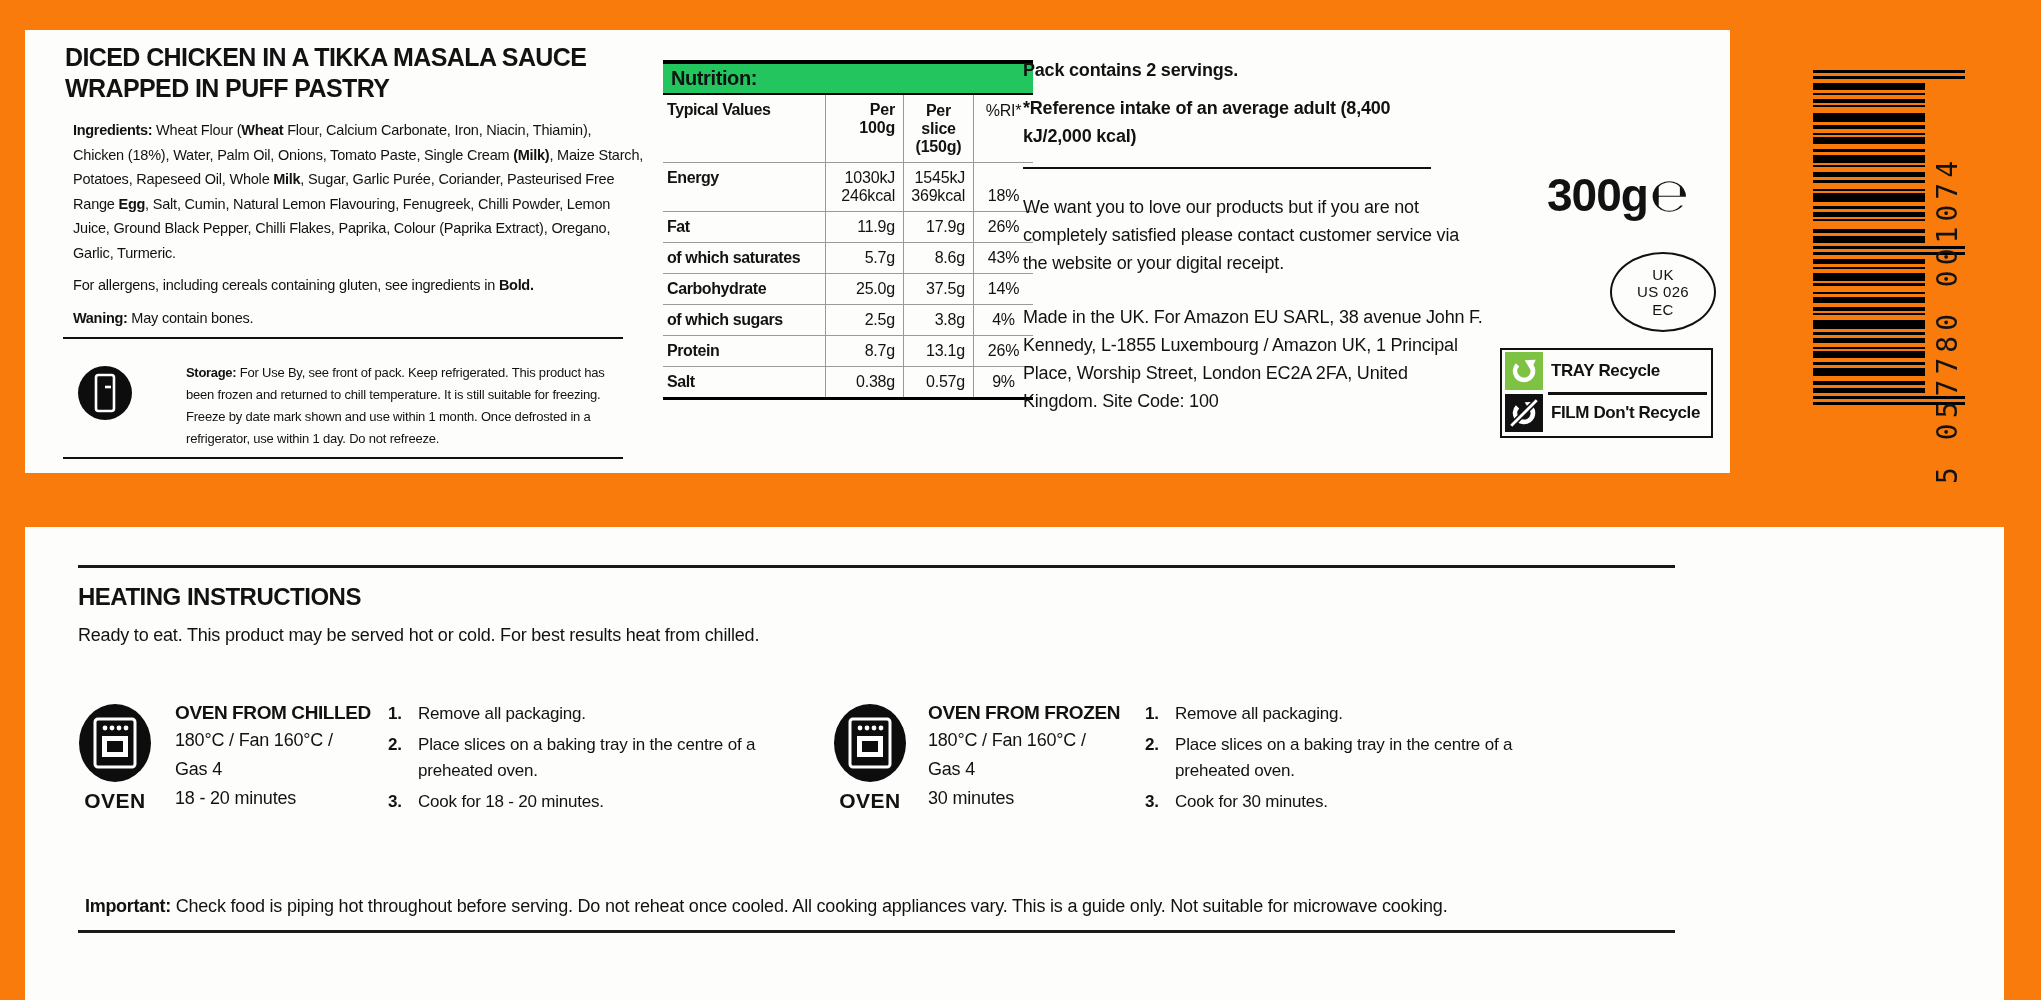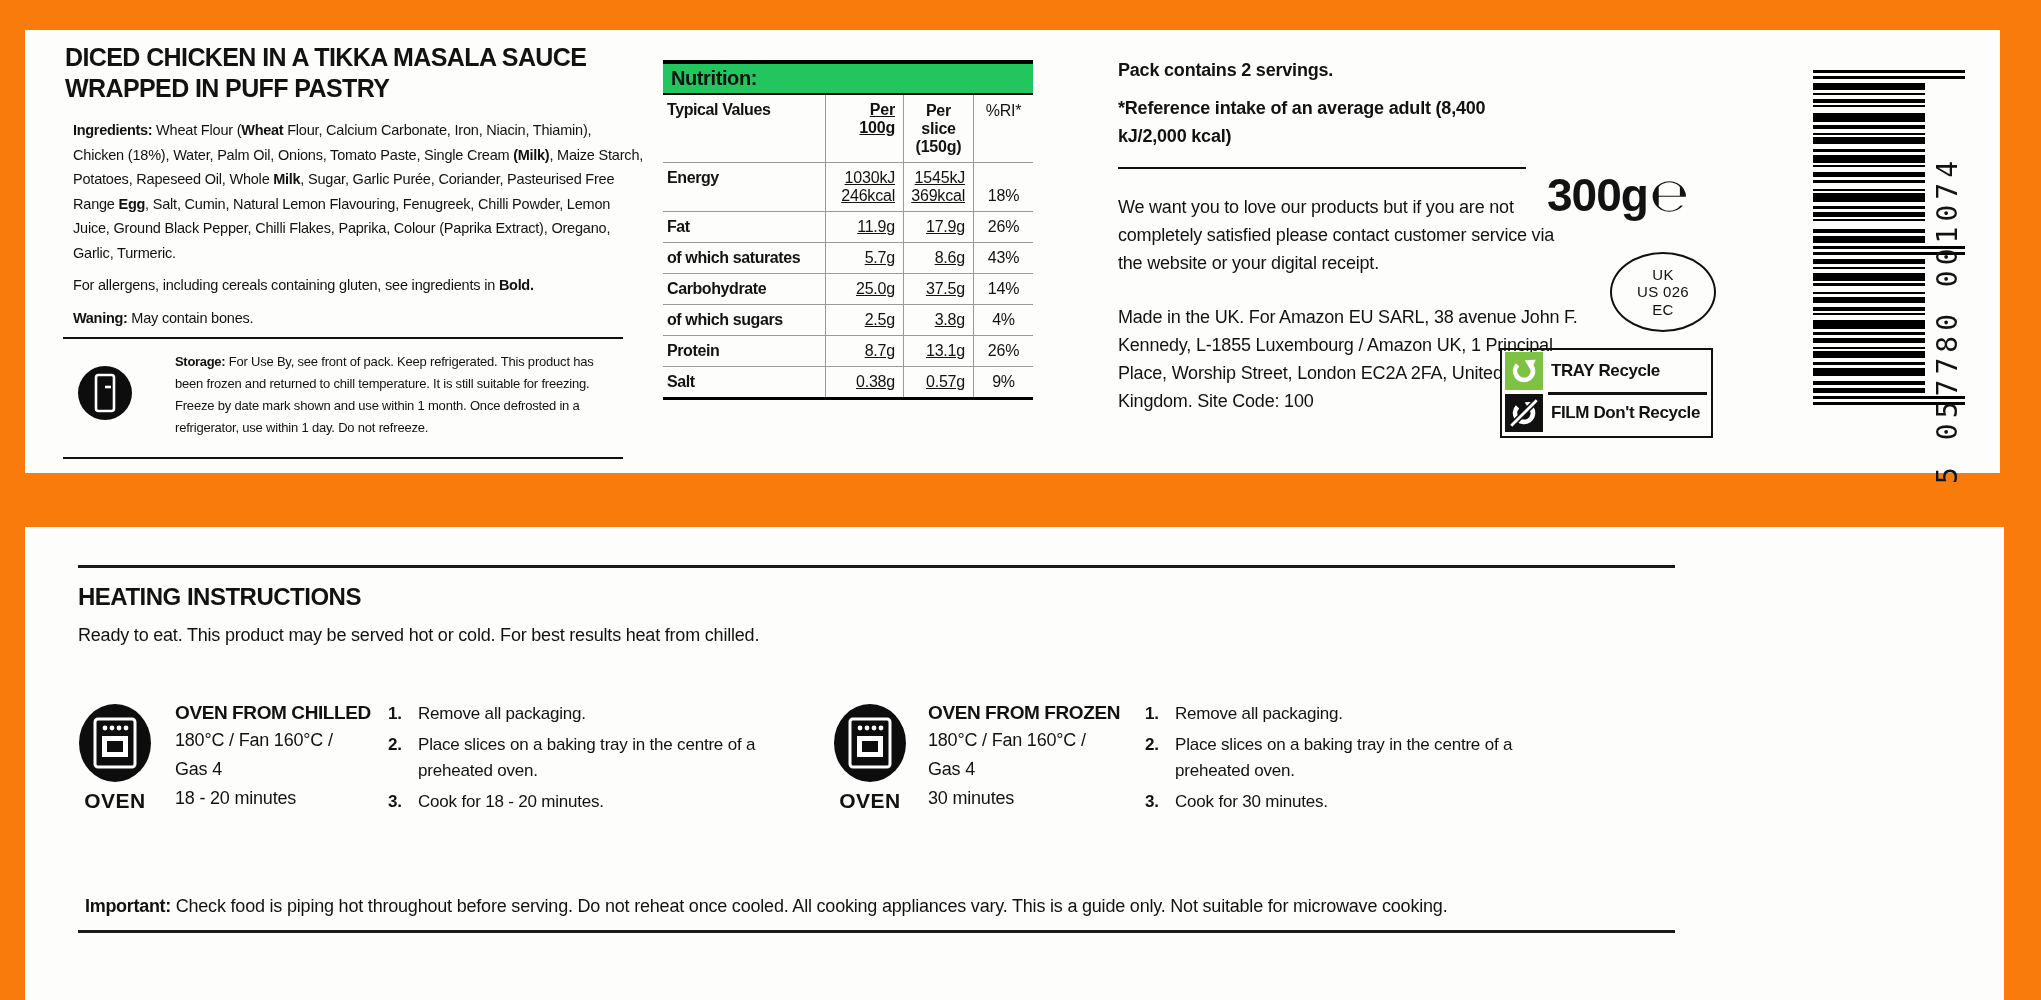--- a/index.html
+++ b/index.html
@@ -1,50 +1,50 @@
 <!DOCTYPE html>
 <html><head>
 <meta charset="utf-8">
 <style>
   html,body{margin:0;padding:0;background:#F87B0C;}
   .canvas{position:relative;width:2041px;height:1000px;background:#F87B0C;overflow:hidden;
           font-family:"Liberation Sans",sans-serif;color:#121212;letter-spacing:-0.2px;}
   .panel{position:absolute;background:#FDFDFB;}
-  .panel.top{left:25px;top:30px;width:1975px;height:443px;}
+  .panel.top{left:25px;top:30px;width:1705px;height:443px;}
   .panel.bottom{left:25px;top:527px;width:1979px;height:480px;}
 
   
   .title{position:absolute;left:40px;top:12px;width:590px;margin:0;
          font-size:25px;line-height:31px;font-weight:bold;letter-spacing:-0.6px;}
   .leftcol{position:absolute;left:40px;top:80px;width:588px;}
   .leftcol p{margin:8px;font-size:14.5px;line-height:24.5px;}
   .storage{position:absolute;left:38px;top:307px;width:560px;height:118px;
            border-top:2.5px solid #111;border-bottom:2.5px solid #111;}
   .fridge{position:absolute;left:14px;top:26px;}
-  .storage p{position:absolute;left:108px;top:8px;width:440px;margin:4px;font-size:13px;line-height:22px;}
+  .storage p{position:absolute;left:108px;top:8px;width:440px;margin:15px;font-size:13px;line-height:22px;}
 
   
   .ntable{position:absolute;left:638px;top:30px;width:370px;
           border-top:4px solid #000;border-bottom:3px solid #000;font-size:16px;}
   .nheader{background:#22c55e;border-bottom:2px solid #000;font-weight:bold;font-size:20px;
            padding:3px 8px;letter-spacing:-0.4px;}
   .nrow{display:grid;grid-template-columns:162px 78px 70px 60px;border-bottom:1px solid #9A9A9A;}
   .nrow:last-child{border-bottom:none;}
   .nrow>div{padding:6px 4px;}
   .nrow>div+div{border-left:1px solid #9A9A9A;}
   .c-label{font-weight:bold;letter-spacing:-0.4px;}
-  .c-num{text-align:right;padding-right:8px !important;white-space:pre-line;text-decoration:underline;}
+  .c-num{text-align:right;padding-right:8px !important;white-space:pre-line;}
   .c-ri{display:flex;align-items:flex-end;justify-content:center;font-weight:normal;}
   .nhead{font-weight:bold;}
   .nhead .c-num{white-space:pre-line;}
   .nhead .c-slice{text-align:center;white-space:pre-line;line-height:18px;padding-top:7px;}
   .nhead .c-ri{align-items:flex-start;padding-top:7px;}
 
   
-  .rightcol{position:absolute;left:1093px;top:26px;width:462px;font-size:18px;line-height:28px;}
+  .rightcol{position:absolute;left:998px;top:26px;width:462px;font-size:18px;line-height:28px;}
   .rightcol p{margin:0;}
   .rc-pack{font-weight:bold;}
   .rc-ref{font-weight:bold;margin-top:10px !important;width:430px;}
   .rc-divider{width:408px;height:2px;background:#111;margin-top:17px;}
   .rc-cs{margin-top:24px !important;}
   .rc-made{margin-top:26px !important;}
 
   
   .weight{position:absolute;left:1522px;top:138px;font-size:46px;font-weight:bold;letter-spacing:-1px;}
   .esign{font-weight:400;font-family:"DejaVu Sans",sans-serif;margin-left:2px;}

